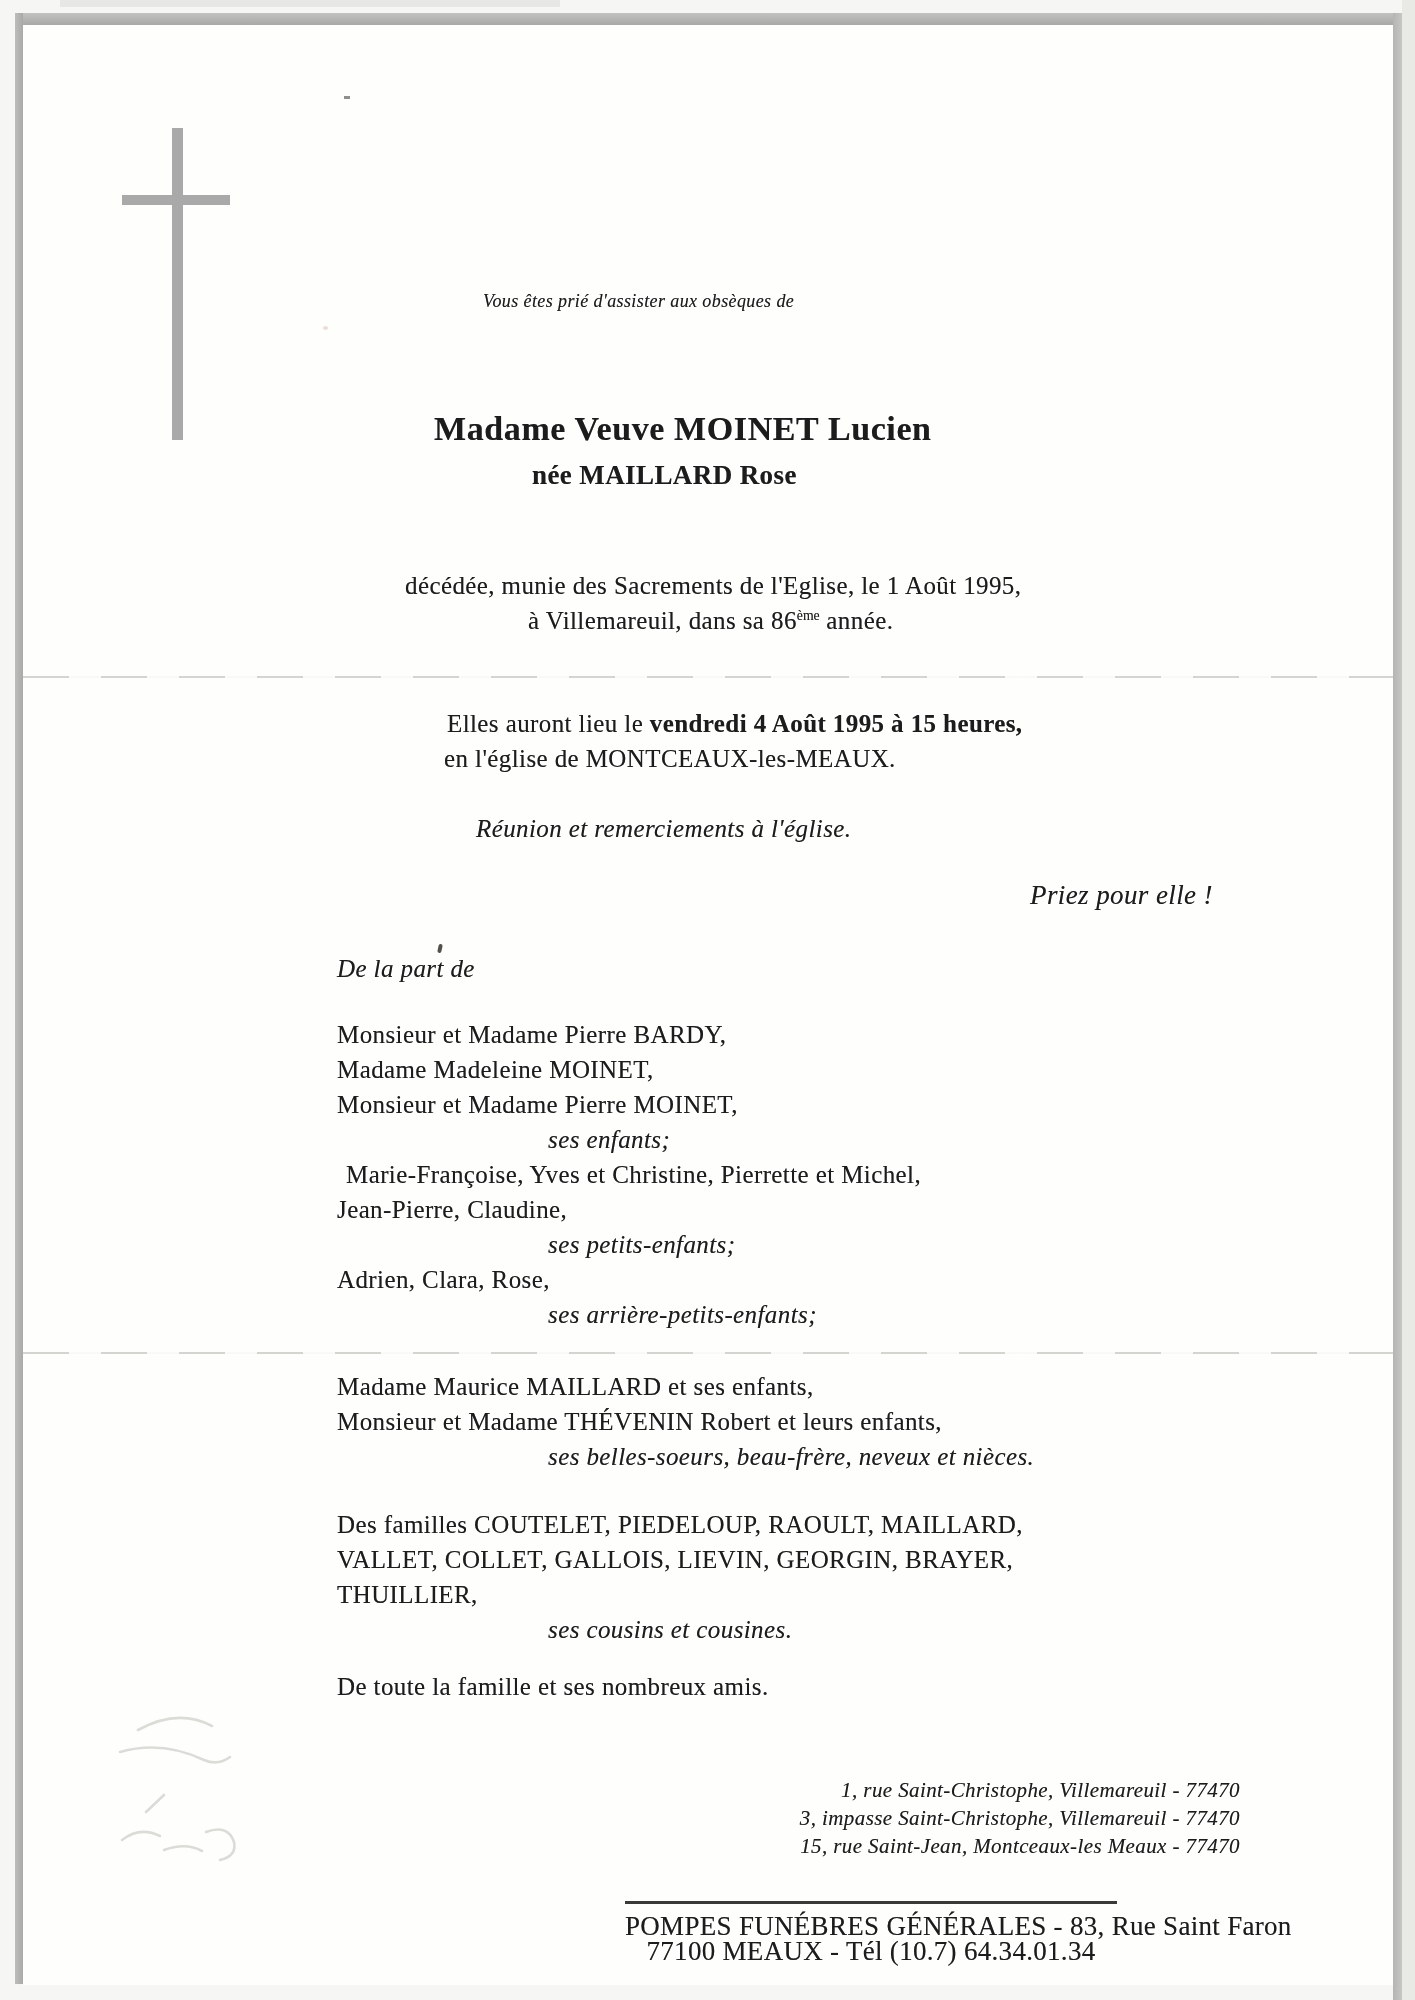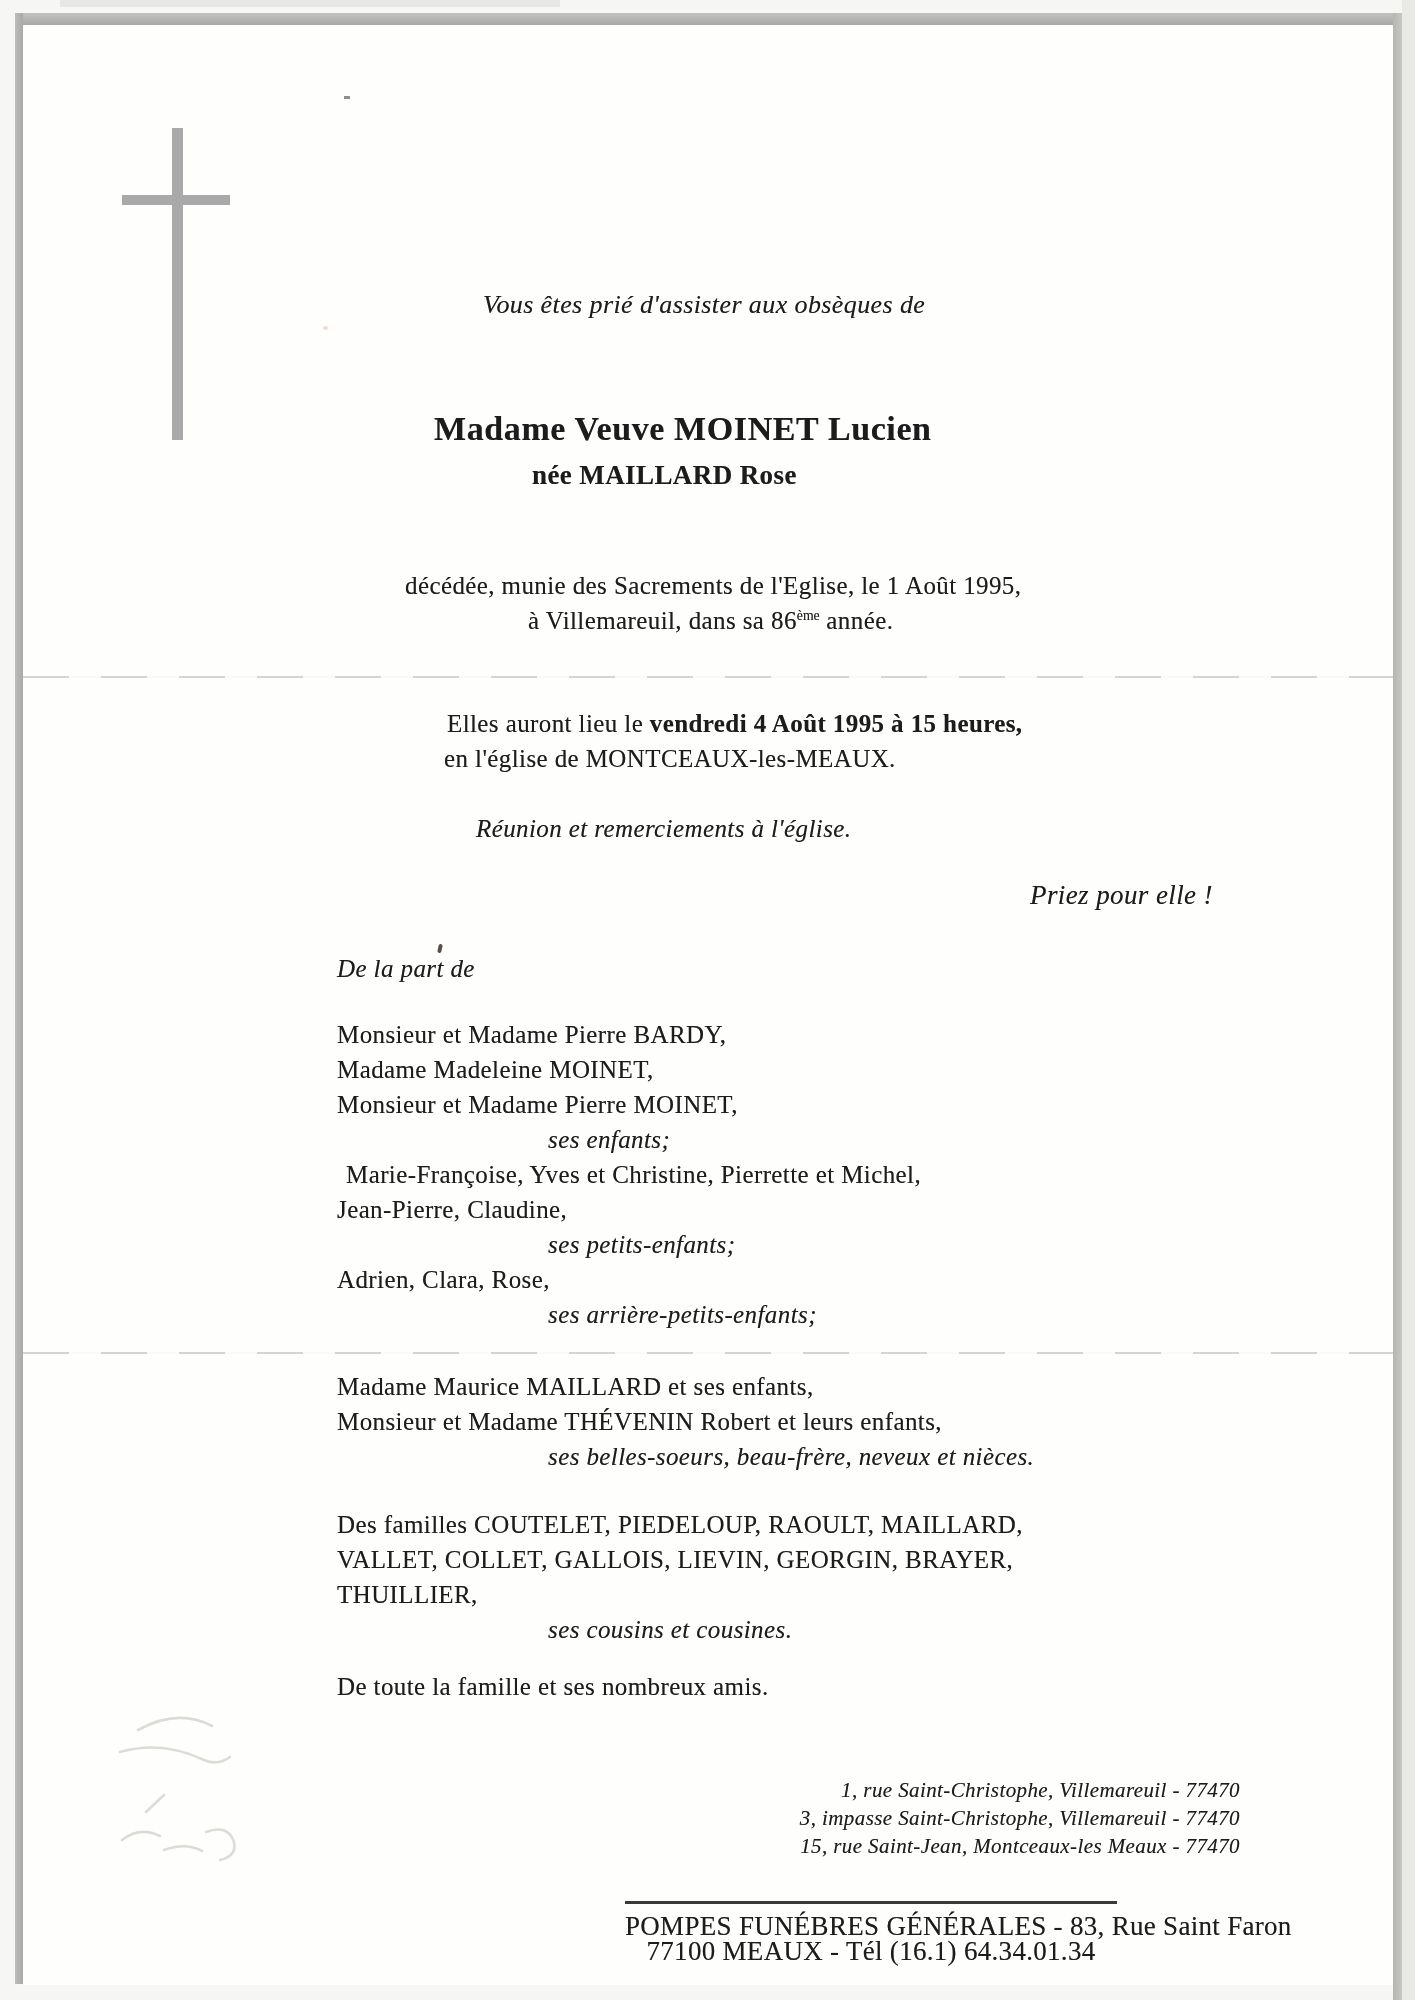--- a/index.html
+++ b/index.html
@@ -27,21 +27,21 @@
     background:#a9a9a9;filter:blur(0.4px);}
   .cross-h{position:absolute;left:122px;top:195px;width:108px;height:10px;
     background:#a9a9a9;filter:blur(0.4px);}
 
   .ln{position:absolute;white-space:nowrap;line-height:1;letter-spacing:0.4px;
       font-size:25px;text-shadow:0 0 0.6px rgba(20,20,20,0.45);}
   .it{font-style:italic;}
   .b{font-weight:bold;}
   .title-ln{font-size:34px;font-weight:bold;letter-spacing:0.6px;}
   .subtitle-ln{font-size:27px;font-weight:bold;letter-spacing:0.4px;}
-  .intro-ln{font-size:26px;font-style:italic;}
+  .intro-ln{font-size:18px;font-style:italic;}
   .pray-ln{font-size:27px;font-style:italic;}
   .addr-ln{font-size:21px;font-style:italic;text-align:right;right:175px;}
   .foot-ln{font-size:27px;left:625px;width:492px;text-align:center;letter-spacing:0.3px;}
   sup{font-size:0.55em;vertical-align:super;letter-spacing:0;}
 
   .fold{position:absolute;left:23px;width:1370px;height:2px;
     background:repeating-linear-gradient(90deg,
       rgba(125,125,118,0.32) 0px,rgba(125,125,118,0.32) 46px,
       rgba(125,125,118,0.04) 46px,rgba(125,125,118,0.04) 78px);
     filter:blur(0.3px);}
@@ -109,21 +109,21 @@
 <div class="ln it" style="left:548px;top:1617px;">ses cousins et cousines.</div>
 
 <div class="ln" style="left:337px;top:1674px;">De toute la famille et ses nombreux amis.</div>
 
 <div class="ln addr-ln" style="top:1780px;">1, rue Saint-Christophe, Villemareuil - 77470</div>
 <div class="ln addr-ln" style="top:1808px;">3, impasse Saint-Christophe, Villemareuil - 77470</div>
 <div class="ln addr-ln" style="top:1836px;">15, rue Saint-Jean, Montceaux-les Meaux - 77470</div>
 
 <div class="rule"></div>
 <div class="ln foot-ln" style="top:1913px;">POMPES FUNÉBRES GÉNÉRALES - 83, Rue Saint Faron</div>
-<div class="ln foot-ln" style="top:1938px;">77100 MEAUX - Tél (16.1) 64.34.01.34</div>
+<div class="ln foot-ln" style="top:1938px;">77100 MEAUX - Tél (10.7) 64.34.01.34</div>
 
 <div class="fold" style="top:676px;"></div>
 <div class="fold" style="top:1352px;"></div>
 
 <svg class="creases" width="190" height="180" viewBox="0 0 190 180">
   <g fill="none" stroke="#d6d6d1" stroke-width="2.6" stroke-linecap="round" opacity="0.85">
     <path d="M 38 30 Q 78 8 112 26"></path>
     <path d="M 20 52 Q 62 40 104 60 Q 118 66 130 57"></path>
     <path d="M 46 112 L 64 95"></path>
     <path d="M 22 140 Q 40 126 60 136"></path>

